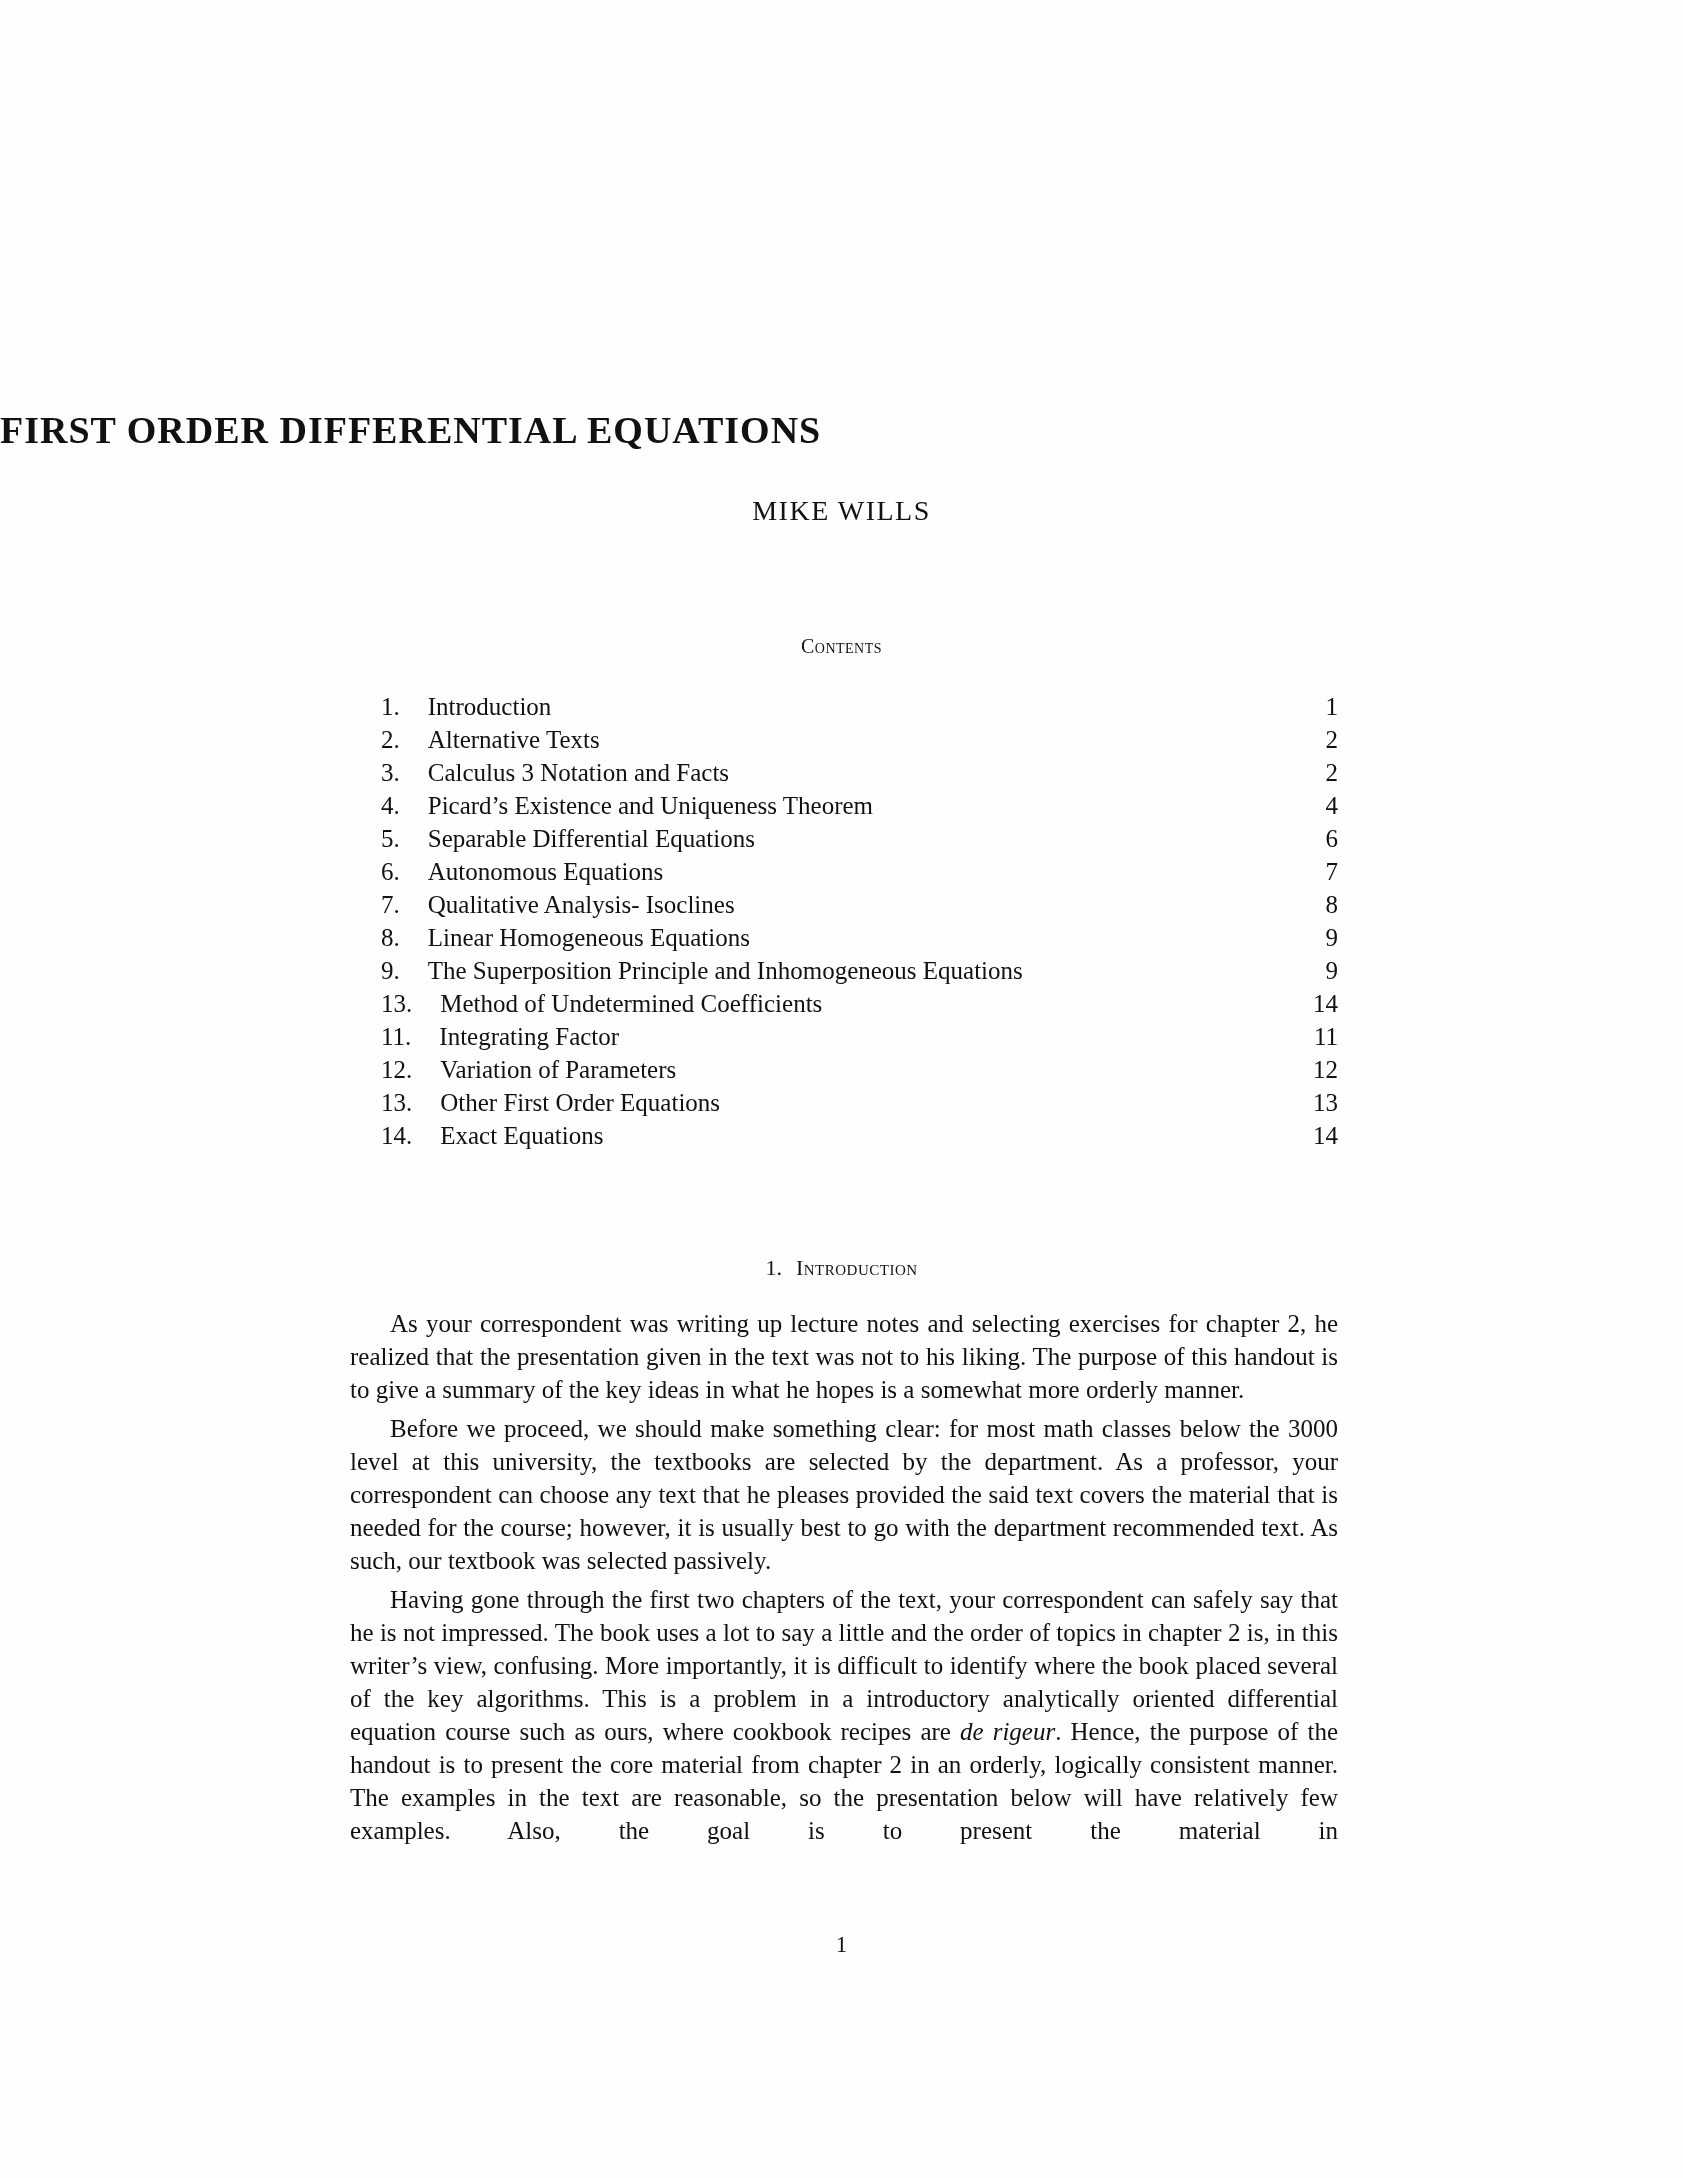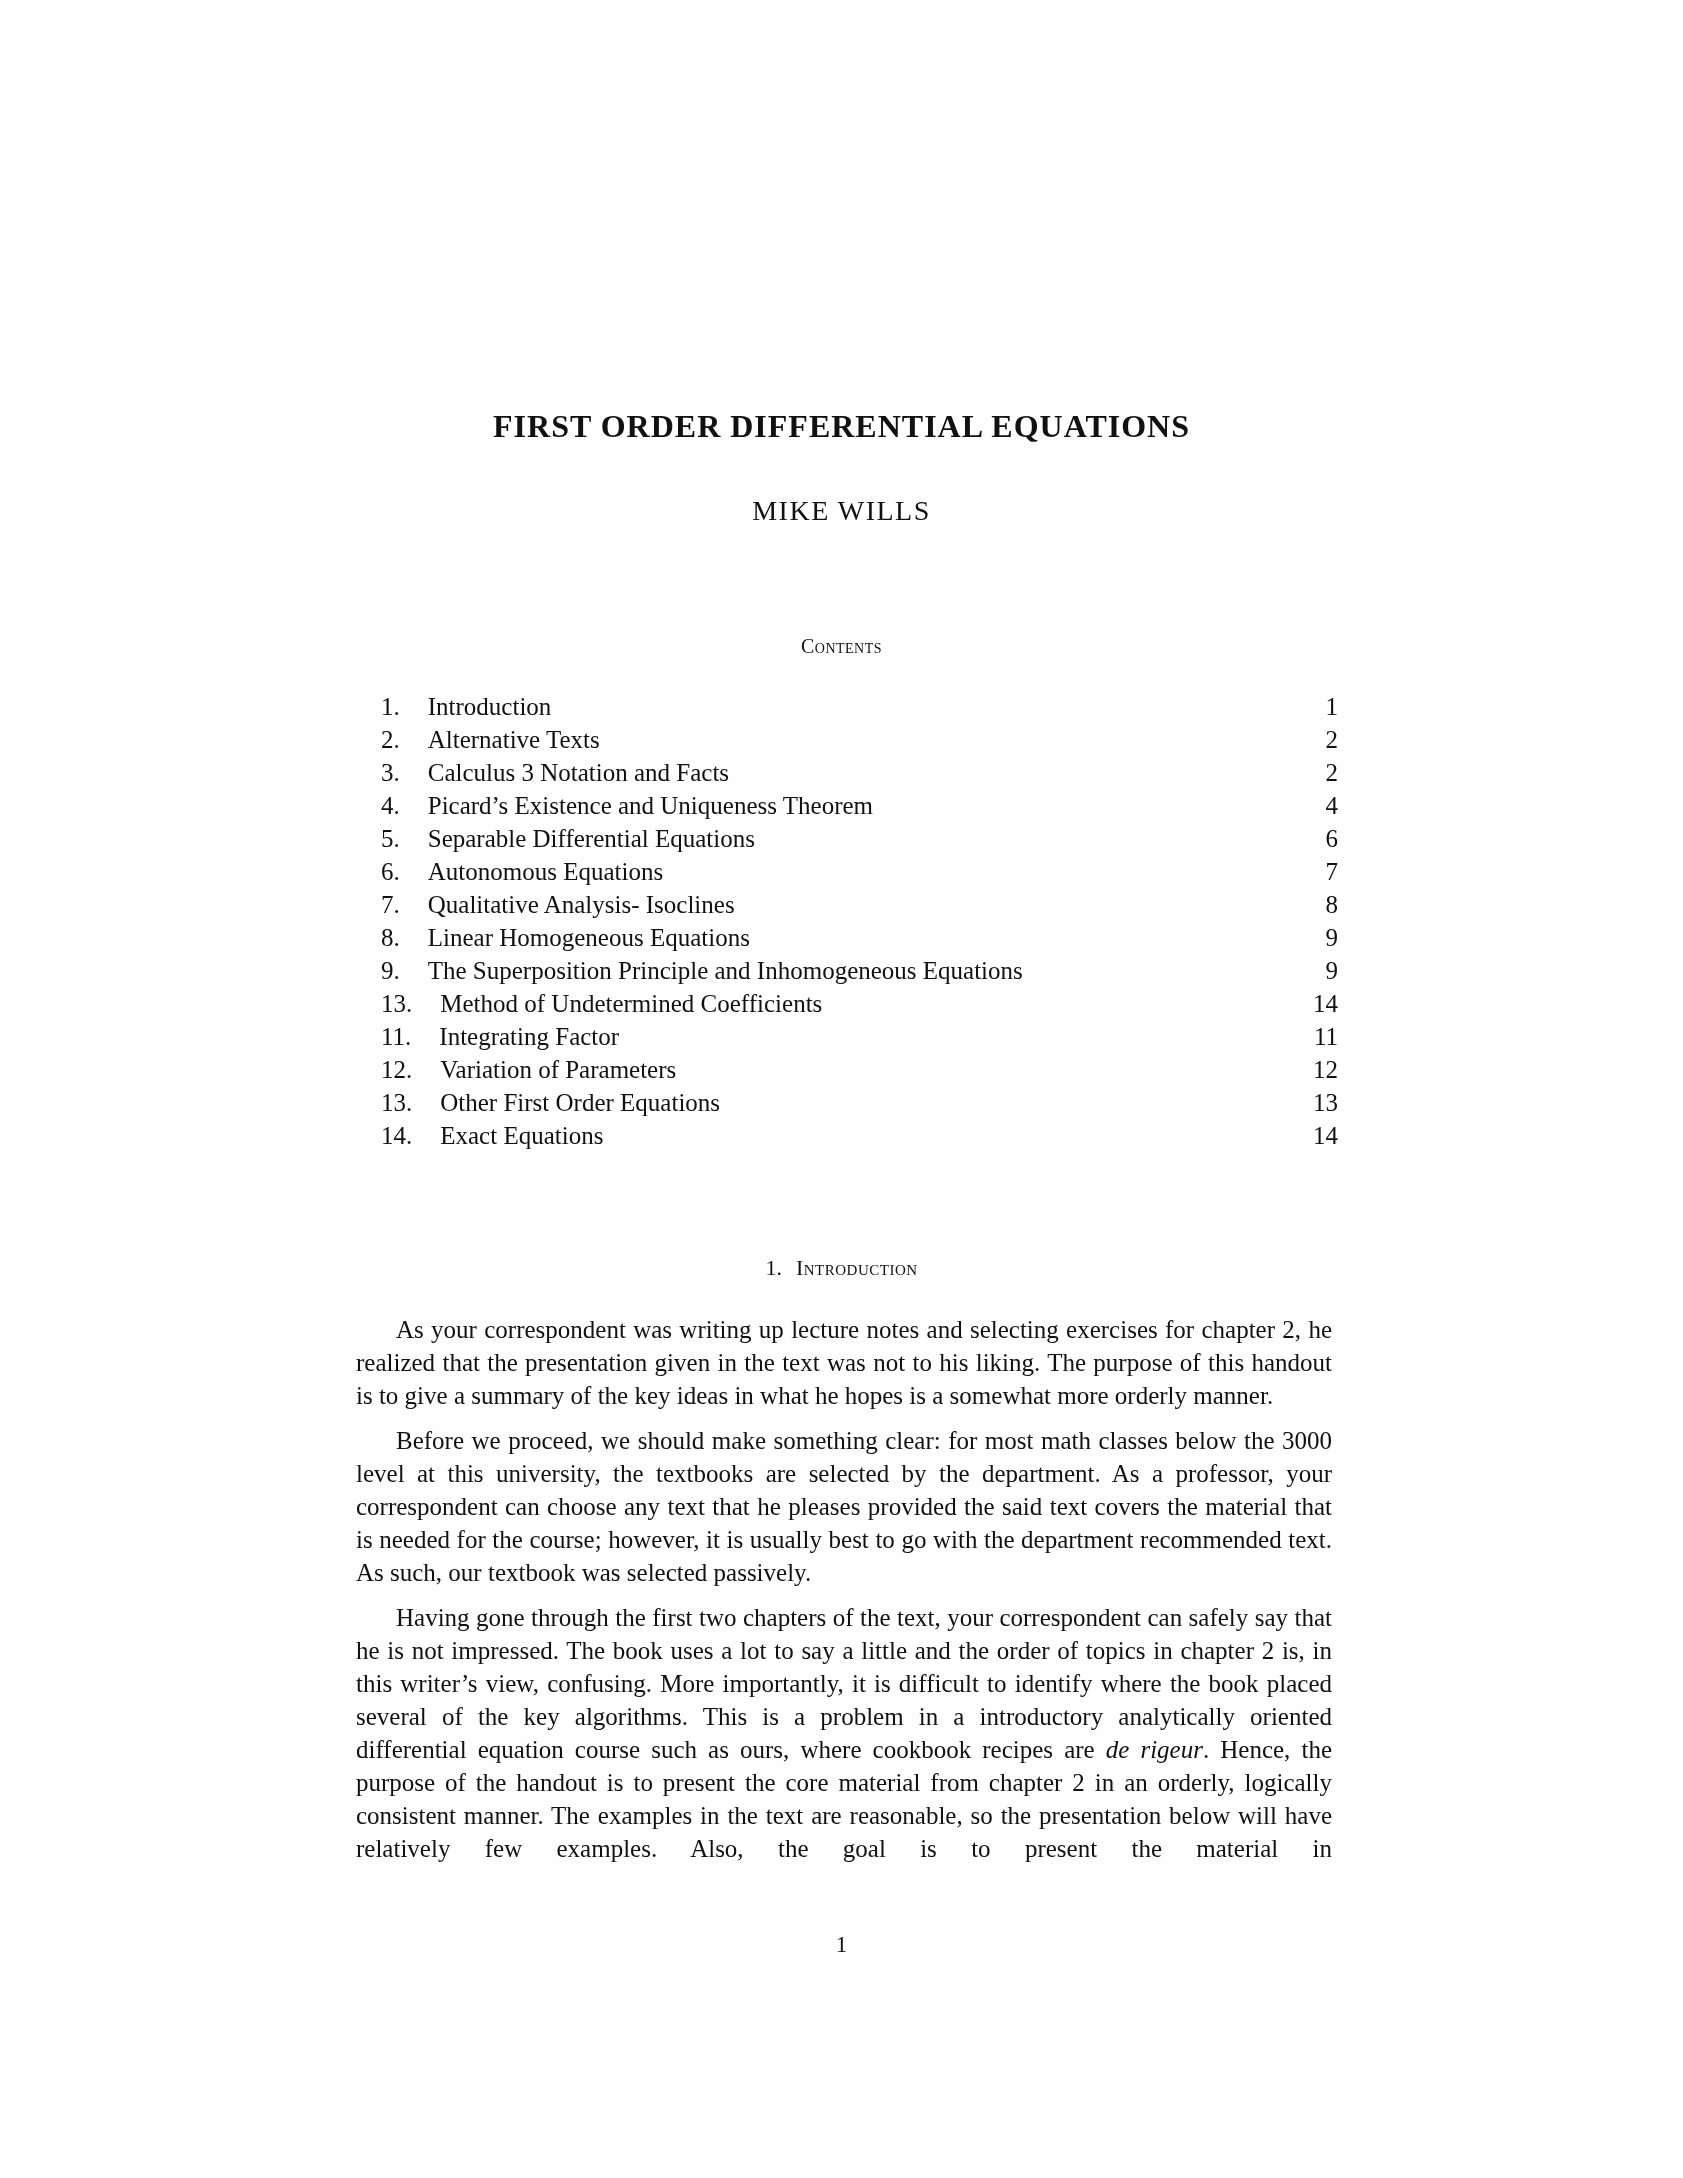--- a/index.html
+++ b/index.html
@@ -8,22 +8,21 @@
     width: 1683px;
     height: 2178px;
     background: #fefefe;
     color: #111111;
     font-family: "Liberation Serif", "DejaVu Serif", serif;
     overflow: hidden;
   }
   .doc-title {
     position: absolute;
     top: 408px; left: 0; width: 100%;
-    text-align: center;
-    font-size: 32px;
+    font-size: 38px;
     font-weight: bold;
     letter-spacing: 1px;
   }
   .doc-author {
     position: absolute;
     top: 495px; left: 0; width: 100%;
     text-align: center;
     font-size: 28px;
     letter-spacing: 1.5px;
   }
@@ -68,21 +67,21 @@
   .body-text {
     position: absolute;
     top: 1301px;
     left: 344px;
     width: 1000px;
     font-size: 25px;
     line-height: 33px;
     text-align: justify;
   }
   .body-text p {
-    margin: 12px;
+    margin: 6px;
     padding: 0;
     text-indent: 40px;
   }
   .body-text p.cont { text-align-last: justify; }
   .italic { font-style: italic; }
   .page-number {
     position: absolute;
     top: 1932px; left: 0; width: 100%;
     text-align: center;
     font-size: 23px;

